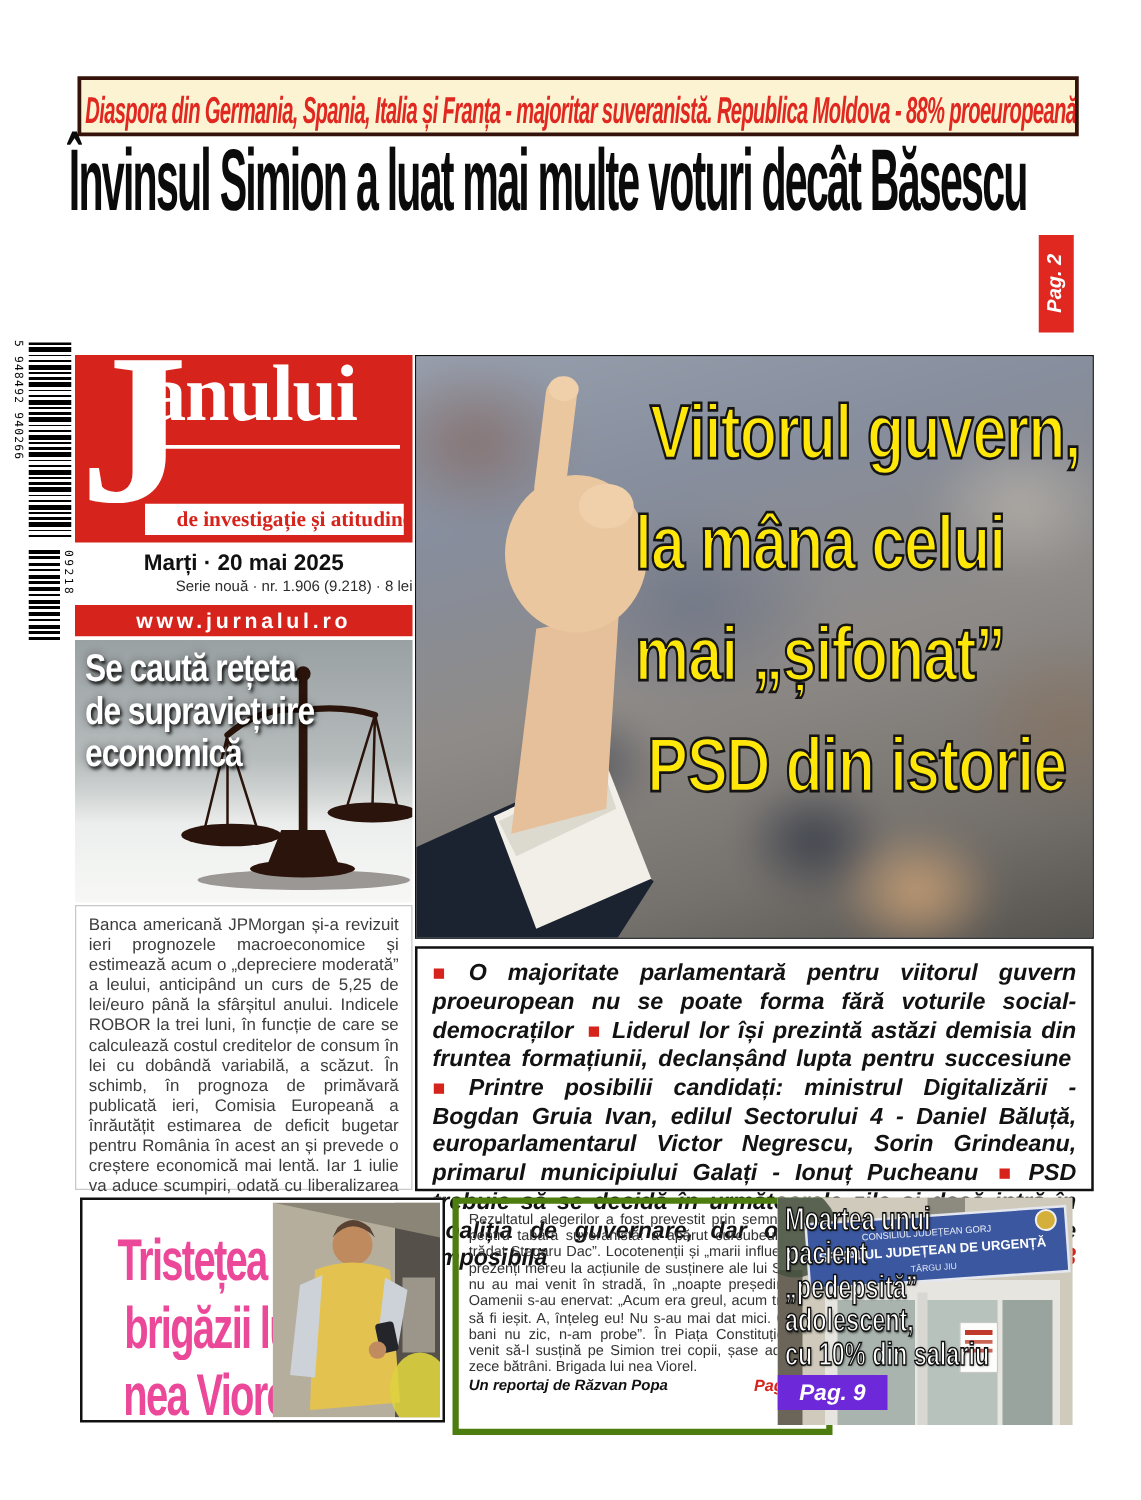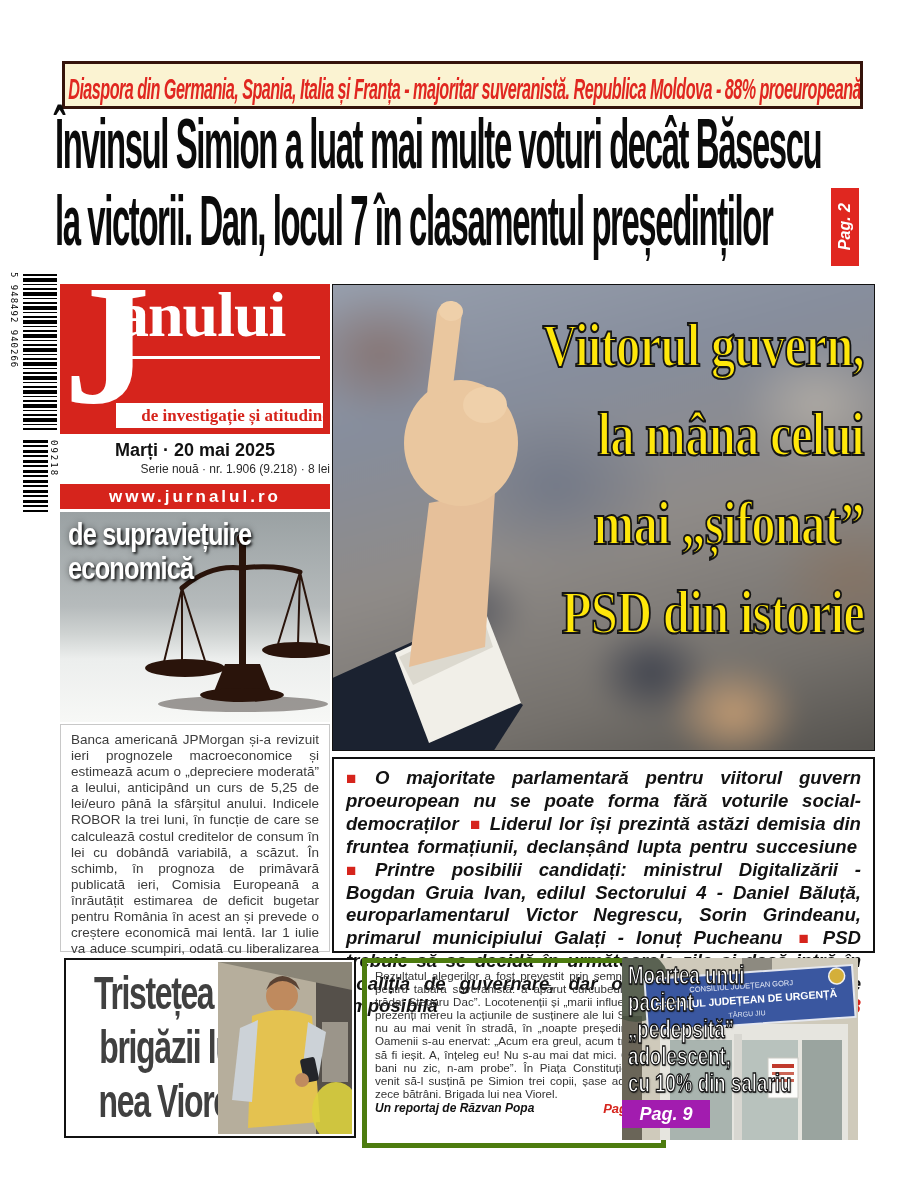--- a/index.html
+++ b/index.html
@@ -66,69 +66,68 @@
   .crowd{position:absolute;inset:-25px;filter:blur(11px);
     background:
       radial-gradient(95px 75px at 72% 88%, rgba(206,162,117,.9), rgba(206,162,117,0) 70%),
       radial-gradient(80px 65px at 58% 80%, rgba(30,38,58,.65), rgba(30,38,58,0) 75%),
       radial-gradient(120px 95px at 12% 18%, rgba(124,76,56,.45), rgba(124,76,56,0) 70%),
       radial-gradient(110px 85px at 86% 28%, rgba(203,194,179,.55), rgba(203,194,179,0) 70%),
       radial-gradient(150px 110px at 42% 44%, rgba(90,102,128,.5), rgba(90,102,128,0) 75%),
       radial-gradient(110px 95px at 92% 62%, rgba(142,106,76,.4), rgba(142,106,76,0) 75%),
       radial-gradient(70px 60px at 28% 68%, rgba(40,46,64,.5), rgba(40,46,64,0) 75%),
       linear-gradient(165deg,#9aa2b0 0%,#868d9c 28%,#8f8b88 52%,#75716c 78%,#4d4b47 100%);}
-  .photo-hl{position:absolute;top:16px;right:10px;text-align:right;font-family:Liberation Serif, serif;}
+  .photo-hl{position:absolute;top:16px;right:10px;text-align:left;}
   .photo-hl div{height:89px;line-height:89px;white-space:nowrap;}
   .photo-hl .t{display:inline-block;transform:scaleX(.8);transform-origin:right center;
      font-weight:bold;font-size:61px;letter-spacing:-1px;color:#ffe70a;
      -webkit-text-stroke:2.2px #141414;text-shadow:0 0 1px #000;}
 
   
   .summary{left:332px;top:757px;width:543px;height:196px;border:2px solid #111;box-sizing:border-box;
            padding:8px 12px;font-size:18.6px;line-height:22.4px;font-style:italic;font-weight:bold;
            color:#121212;text-align:justify;}
   .seg{margin-right:4px;}
   .bullet{font-style:normal;color:#d6241c;margin-right:7px;font-size:17px;}
   .bullet::before{content:"■";}
   .summary .pag-inline{font-size:20px;}
 
   
   .viorel-box{left:64px;top:958px;width:292px;height:180px;border:2px solid #111;box-sizing:border-box;background:#fff;}
-  .viorel-hl{position:absolute;left:0;top:6px;width:172px;text-align:center;color:#404040;}
+  .viorel-hl{position:absolute;left:0;top:21px;width:172px;text-align:center;color:#ec4899;}
   .viorel-hl div{height:54px;line-height:54px;white-space:nowrap;}
   .viorel-hl .t{display:inline-block;transform:scaleX(.68);transform-origin:center;font-weight:bold;font-size:47px;letter-spacing:-2px;}
   .viorel-photo{position:absolute;right:2px;top:2px;width:134px;height:172px;overflow:hidden;}
 
   .report-box{left:362px;top:958px;width:304px;height:190px;border:5px solid #4d7c0f;box-sizing:border-box;
               padding:6px 8px;font-size:11.6px;line-height:13.1px;color:#333;text-align:justify;}
   .report-foot{display:flex;justify-content:space-between;margin-top:2px;}
   .byline{font-weight:bold;font-style:italic;font-size:12px;color:#111;}
   .report-foot .pag{color:#d6241c;font-weight:bold;font-style:italic;font-size:13px;}
 
   .hospital-box{left:622px;top:958px;width:236px;height:182px;overflow:hidden;background:#cfcabb;}
   .hosp-hl{position:absolute;left:6px;top:4px;}
   .hosp-hl div{height:27px;line-height:27px;white-space:nowrap;}
   .hosp-hl .t{display:inline-block;transform:scaleX(.72);transform-origin:left center;font-weight:bold;font-size:26px;
      color:#fff;-webkit-text-stroke:1.3px #101010;text-shadow:1px 1px 2px rgba(0,0,0,.6);}
-  .pag9{position:absolute;left:0;bottom:12px;width:88px;height:28px;background:#a21caf;
+  .pag9{position:absolute;left:0;bottom:12px;width:88px;height:28px;background:#6d28d9;
         display:flex;align-items:center;justify-content:center;}
   .pag9 span{color:#fff;font-weight:bold;font-style:italic;font-size:18px;}
 </style>
 </head>
 <body>
 
 <div class="page">
 
   <div class="abs top-banner">
     <span class="t">Diaspora din Germania, Spania, Italia și Franța - majoritar suveranistă. Republica Moldova - 88% proeuropeană</span>
   </div>
 
   <div class="abs hl">
     <div class="hl-line"><span class="t">Învinsul Simion a luat mai multe voturi decât Băsescu</span></div>
-    <div class="hl-line"><span class="t">la victorii. Dan, locul 7 în clasamentul președinților</span></div>
   </div>
   <div class="abs pag2">
     <span>Pag. 2</span>
   </div>
 
   <div class="abs barcode">
     <div class="bc-num">5 948492 940266</div>
     <div class="bc-bars-main"></div>
     <div class="bc-bars-addon"></div>
     <div class="bc-addon-num">09218</div>
@@ -155,20 +154,21 @@
       <circle cx="182.5" cy="27" r="6" fill="#2a140b"></circle>
       <path d="M122,76 Q150,52 182,56 Q216,52 240,60" fill="none" stroke="#2a140b" stroke-width="5" stroke-linecap="round"></path>
       <path d="M122,76 L104,150 M122,76 L146,152 M122,76 L122,150" stroke="#2a140b" stroke-width="2"></path>
       <path d="M240,60 L218,132 M240,60 L258,134 M240,60 L238,132" stroke="#2a140b" stroke-width="2"></path>
       <ellipse cx="125" cy="156" rx="40" ry="9" fill="#2a140b"></ellipse>
       <ellipse cx="238" cy="138" rx="36" ry="8" fill="#2a140b"></ellipse>
       <path d="M165,152 L200,152 L212,182 L153,182 Z" fill="#2a140b"></path>
       <ellipse cx="182" cy="183" rx="42" ry="7" fill="#2a140b"></ellipse>
     </svg>
     <div class="eco-hl">
+      <div><span class="t">Se caută rețeta</span></div>
       <div><span class="t">de supraviețuire</span></div>
       <div><span class="t">economică</span></div>
     </div>
   </div>
 
   <div class="abs eco-body">
     <span>Banca americană JPMorgan și-a revizuit ieri prognozele macroeconomice și estimează acum o „depreciere moderată” a leului, anticipând un curs de 5,25 de lei/euro până la sfârșitul anului. Indicele ROBOR la trei luni, în funcție de care se calculează costul creditelor de consum în lei cu dobândă variabilă, a scăzut. În schimb, în prognoza de primăvară publicată ieri, Comisia Europeană a înrăutățit estimarea de deficit bugetar pentru România în acest an și prevede o creștere economică mai lentă. Iar 1 iulie va aduce scumpiri, odată cu liberalizarea pieței energiei.</span>
     <span class="pag-inline">Pag. 4-5</span>
   </div>
 

